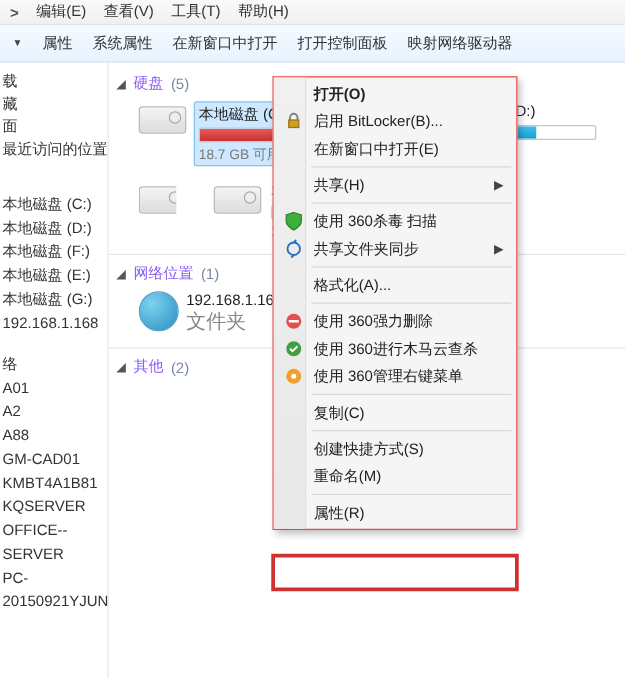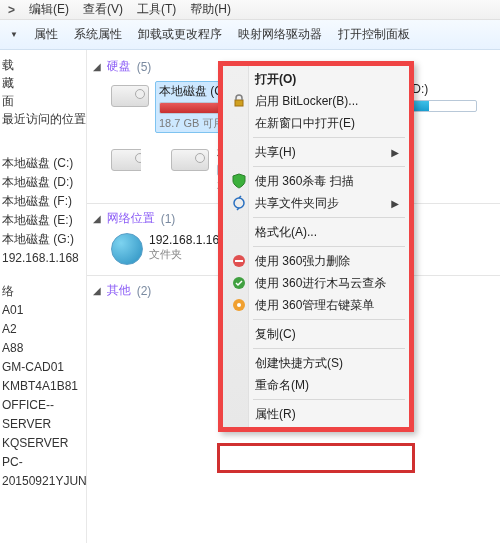--- a/index.html
+++ b/index.html
@@ -28,24 +28,24 @@
 .drive .bar { width:120px; height:12px; border:1px solid #b8c8d8; border-radius:2px; background:#fff; overflow:hidden; }
 .drive .fill { height:100%; }
 .drive .fill.blue { background:linear-gradient(#3ec0e8,#1a9ed0); }
 .drive .fill.red { background:linear-gradient(#e85a5a,#c83030); }
 .drive .stats { color:#7a7a7a; font-size:11px; }
 .drive.selected .info { background:#cde8ff; border:1px solid #7ec3f0; border-radius:2px; padding:1px 3px; }
 .drive.selected .icon { outline:none; }
 .netloc { display:flex; gap:6px; padding-left:18px; margin-top:6px; }
 .globe { width:32px; height:32px; border-radius:50%; background:radial-gradient(circle at 30% 30%, #7dd3f0, #2a8fc0); border:1px solid #5aa0c8; }
 .netloc .name { color:#222; }
-.netloc .sub { color:#888; font-size:11px; }
+.netloc .sub { color:#888; font-size:16px; }
 .section-divider { border-top:1px solid #e5e5e5; margin:10px 0 6px -6px; }
 
-.ctxmenu { position:absolute; left:218px; top:61px; width:196px; background:#f5f5f5; border:5px solid #ef4444; box-shadow:3px 3px 6px rgba(0,0,0,0.25); padding:2px; }
+.ctxmenu { position:absolute; left:218px; top:61px; width:196px; background:#f5f5f5; border:1px solid #ef4444; box-shadow:3px 3px 6px rgba(0,0,0,0.25); padding:2px; }
 .ctxmenu .row { display:flex; align-items:center; height:22px; padding:0 18px 0 30px; position:relative; color:#222; }
 .ctxmenu .row.bold { font-weight:bold; }
 .ctxmenu .row .arr { position:absolute; right:8px; font-size:10px; color:#444; }
 .ctxmenu .row .ico { position:absolute; left:6px; width:16px; height:16px; display:flex; align-items:center; justify-content:center; }
 .ctxmenu .sep { height:1px; background:#d8d8d8; margin:3px 2px 3px 28px; }
 .ctxmenu .iconbar { position:absolute; left:0; top:0; bottom:0; width:26px; background:linear-gradient(#f0f0f0,#e8e8e8); border-right:1px solid #e0e0e0; }
 .ctxmenu-inner { position:relative; }
 .highlight-box { position:absolute; border:3px solid #d03030; pointer-events:none; }
 .hb1 { left:217px; top:443px; width:198px; height:30px; }
 .svg16 { width:16px; height:16px; }
@@ -62,23 +62,23 @@
 </div>
 
 <div class="toolbar">
   <span class="tb-item">
       <span class="dropdown-arrow">▼</span>
     </span>
   <span>属性</span>
   <span class="tb-item">
       <span>系统属性</span>
     </span>
-  <span>卸载或更改程序</span>
+  <span>在新窗口中打开</span>
+  <span>打开控制面板</span>
   <span>映射网络驱动器</span>
-  <span>打开控制面板</span>
 </div>
 
 <div class="main">
   <div class="sidebar">
     <div class="fav">
       <div>载</div>
       <div>藏</div>
       <div>面</div>
       <div>最近访问的位置</div>
     </div>
@@ -89,22 +89,22 @@
       <div>本地磁盘 (E:)</div>
       <div>本地磁盘 (G:)</div>
       <div>192.168.1.168</div>
       <div style="height:14px"></div>
       <div>络</div>
       <div>A01</div>
       <div>A2</div>
       <div>A88</div>
       <div>GM-CAD01</div>
       <div>KMBT4A1B81</div>
+      <div>KQSERVER</div>
       <div>OFFICE--SERVER</div>
-      <div>KQSERVER</div>
       <div>PC-20150921YJUN</div>
 
     </div>
   </div>
 
   <div class="content">
     <div class="section-header">
       <span class="tri">◢</span>
       <span class="title">硬盘</span>
       <span class="count">(5)</span>

